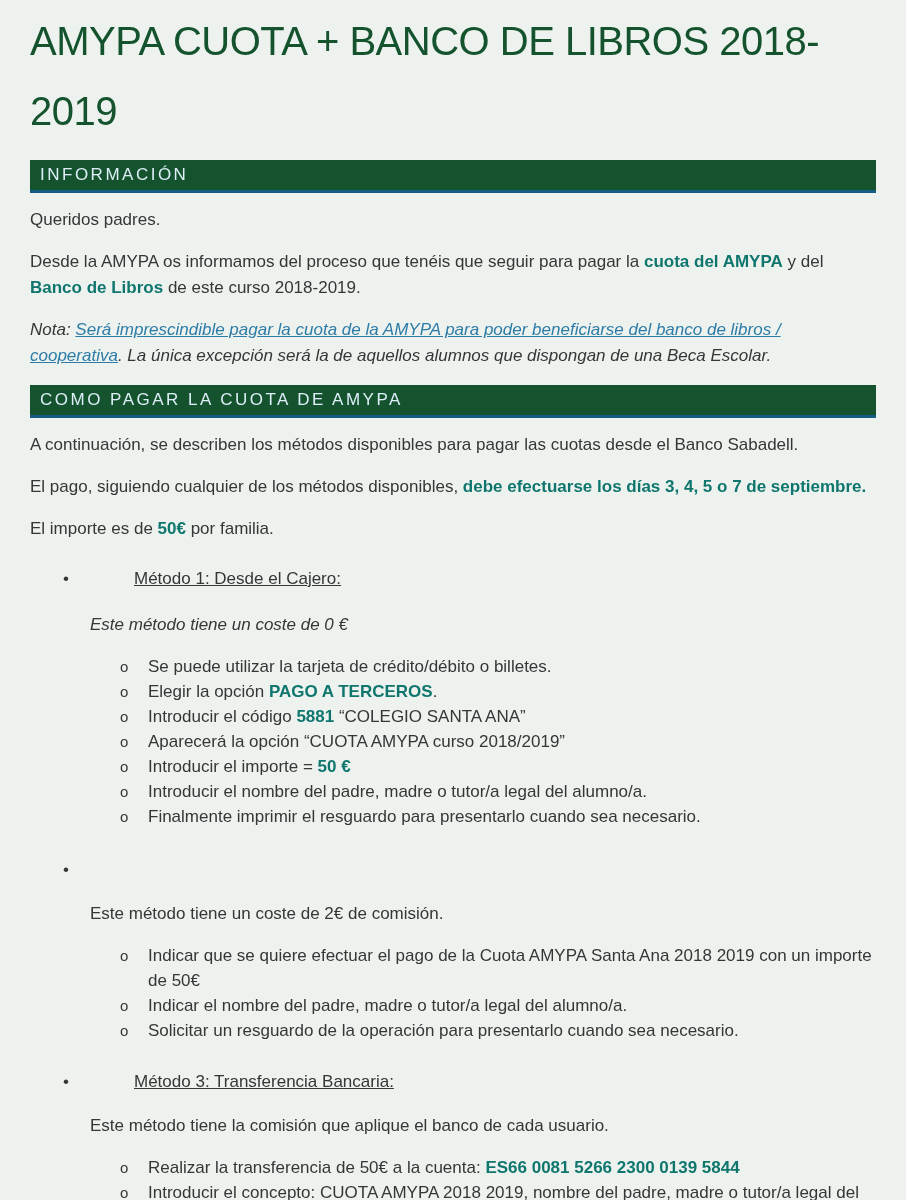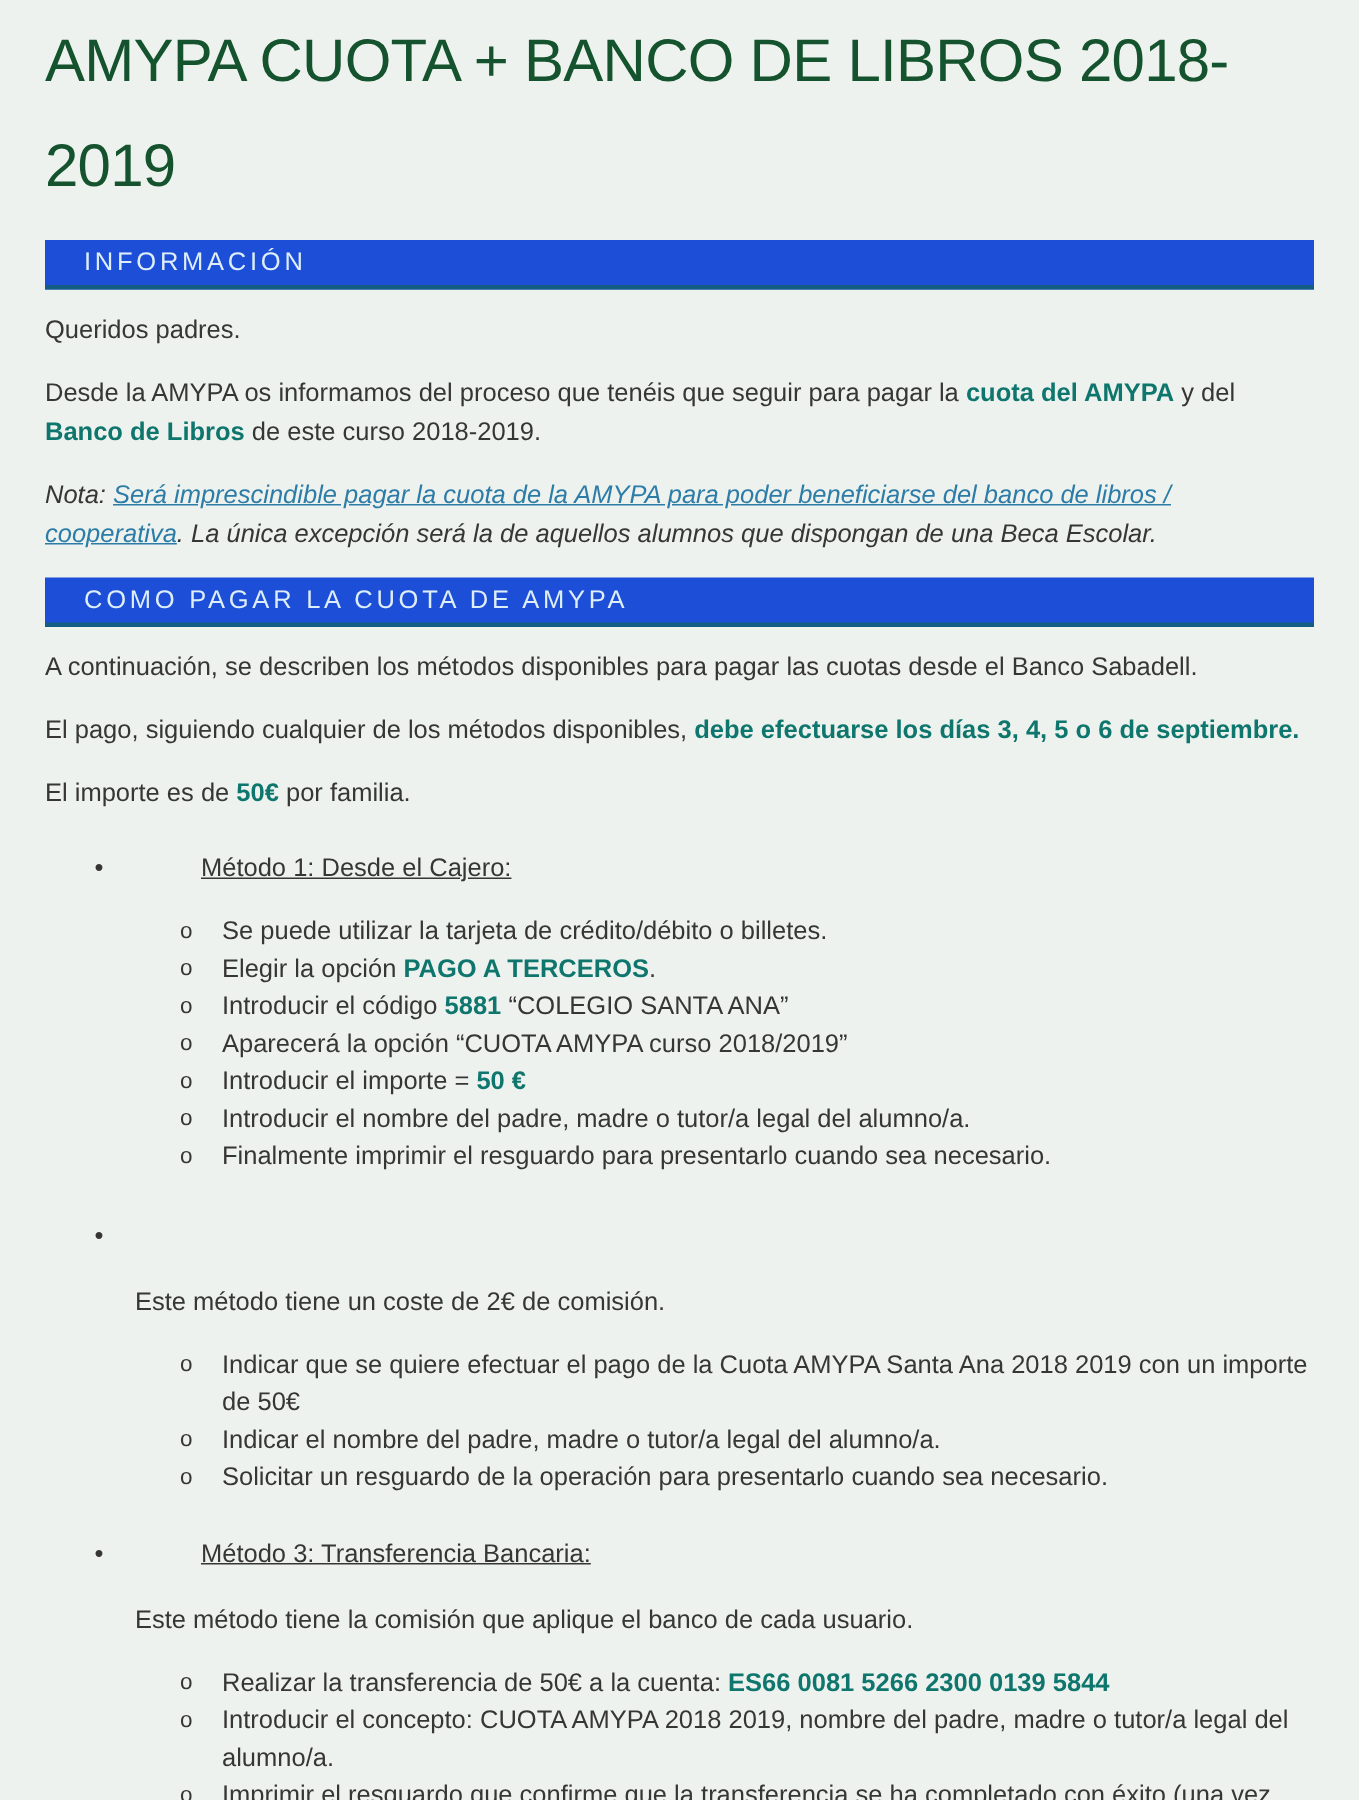--- a/index.html
+++ b/index.html
@@ -12,23 +12,23 @@
   }
   .page { box-sizing:border-box; padding:6px 30px 0 30px; }
 
   .doc-title {
     margin:0; font-size:40px; line-height:70px; font-weight:400;
     color:#14532d; letter-spacing:-0.5px;
   }
 
   .section-bar {
     margin-top:14px; height:30px; line-height:30px;
-    background:#1d4ed8; border-bottom:3px solid #135d84;
+    background:#14532d; border-bottom:3px solid #135d84;
     color:#ddeef8; font-size:17px; letter-spacing:2.5px;
-    padding-left:26px; font-weight:400;
+    padding-left:10px; font-weight:400;
   }
 
   p { margin:14px 0 0 0; font-size:17px; line-height:26px; }
   .mt16 { margin-top:16px; }
   b, strong { font-weight:700; color:#0f766e; }
 
   .nota { font-style:italic; }
   .nota-link {
     color:#2d7ca7; text-decoration:underline; cursor:pointer;
   }
@@ -62,28 +62,29 @@
   <p>Queridos padres.</p>
 
   <p class="mt16"><span>Desde la AMYPA os informamos del proceso que tenéis que seguir para pagar la </span><strong>cuota del AMYPA</strong><span> y del </span><strong>Banco de Libros</strong><span> de este curso 2018-2019.</span></p>
 
   <p class="mt16 nota"><span>Nota: </span><span class="nota-link">Será imprescindible pagar la cuota de la AMYPA para poder beneficiarse del banco de libros / cooperativa</span><span>. La única excepción será la de aquellos alumnos que dispongan de una Beca Escolar.</span></p>
 
   <div class="section-bar" style="margin-top:16px;">COMO PAGAR LA CUOTA DE AMYPA</div>
 
   <p>A continuación, se describen los métodos disponibles para pagar las cuotas desde el Banco Sabadell.</p>
 
-  <p class="mt16"><span>El pago, siguiendo cualquier de los métodos disponibles, </span><strong>debe efectuarse los días 3, 4, 5 o 6 de septiembre.</strong></p>
+  <p class="mt16"><span>El pago, siguiendo cualquier de los métodos disponibles, </span><strong>debe efectuarse los días 3, 4, 5 o 7 de septiembre.</strong></p>
 
   <p class="mt16"><span>El importe es de </span><strong>50€</strong><span> por familia.</span></p>
 
   <div class="method-head" style="margin-top:24px;">
     <span class="b1">•</span>
     <span class="htxt">Método 1: Desde el Cajero:</span>
   </div>
+  <div class="method-note italic">Este método tiene un coste de 0 €</div>
   <div class="sublist">
     <div class="sli">
       <span class="b2">o</span>
       <span class="t">Se puede utilizar la tarjeta de crédito/débito o billetes.</span>
     </div>
     <div class="sli">
       <span class="b2">o</span>
       <span class="t"><span>Elegir la opción </span><strong>PAGO A TERCEROS</strong><span>.</span></span>
     </div>
     <div class="sli">

